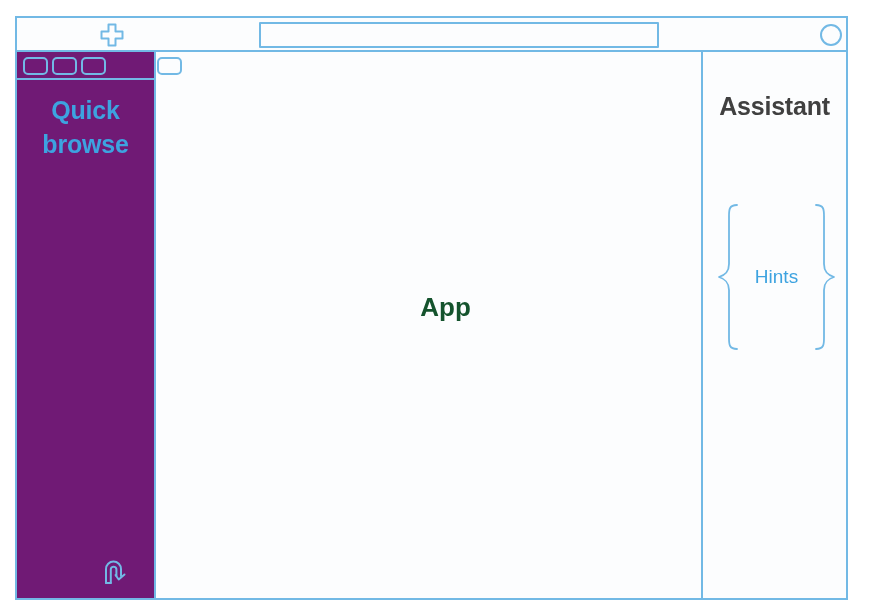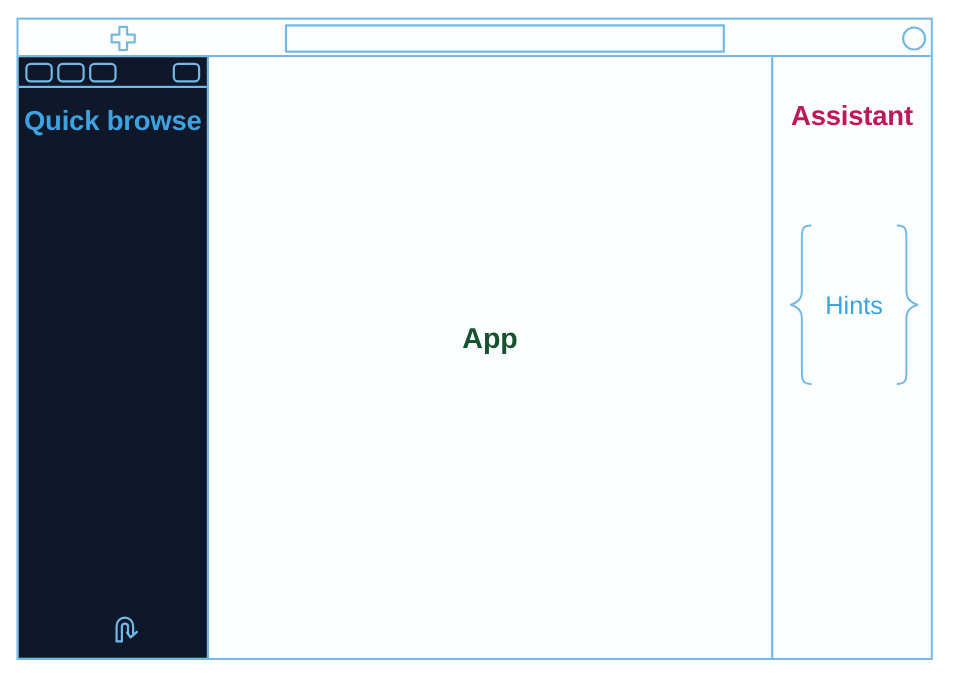--- a/index.html
+++ b/index.html
@@ -84,25 +84,25 @@
     top: 34px;
     right: 0;
     bottom: 0;
   }
 
   
   .sidebar {
     position: absolute;
     left: 0;
     top: 0;
-    width: 173px;
+    width: 139px;
     bottom: 0;
     box-sizing: border-box;
     border-right: 2px solid #72b9e5;
-    background: #0f172a;
+    background: #701a75;
   }
 
   .sidebar-toolbar {
     position: absolute;
     left: 0;
     top: 0;
     right: 0;
     height: 28px;
     box-sizing: border-box;
     border-bottom: 2px solid #72b9e5;
@@ -181,21 +181,21 @@
     border-left: 2px solid #72b9e5;
     background: #fcfdfe;
   }
 
   .assistant-title {
     position: absolute;
     left: 0;
     right: 0;
     top: 40px;
     text-align: center;
-    color: #be185d;
+    color: #404040;
     font-size: 25px;
     font-weight: bold;
     letter-spacing: -0.2px;
   }
 
   .hints-block {
     position: absolute;
     left: 8px;
     right: 4px;
     top: 150px;
@@ -215,21 +215,21 @@
   .hints-label {
     position: absolute;
     left: 0;
     right: 0;
     top: 0;
     bottom: 0;
     display: flex;
     align-items: center;
     justify-content: center;
     color: #3da3e0;
-    font-size: 23px;
+    font-size: 19px;
     font-weight: normal;
   }
 </style>
 </head>
 <body>
 
 <div id="wireframe-root">
   <div class="window-frame">
 
     <div class="top-bar">

